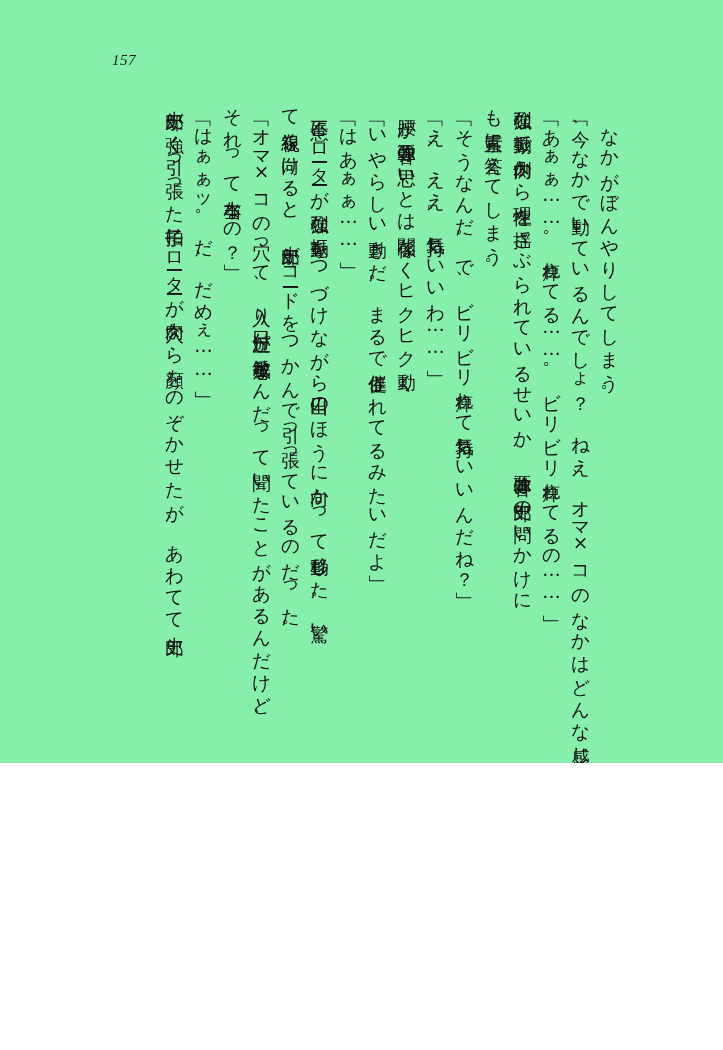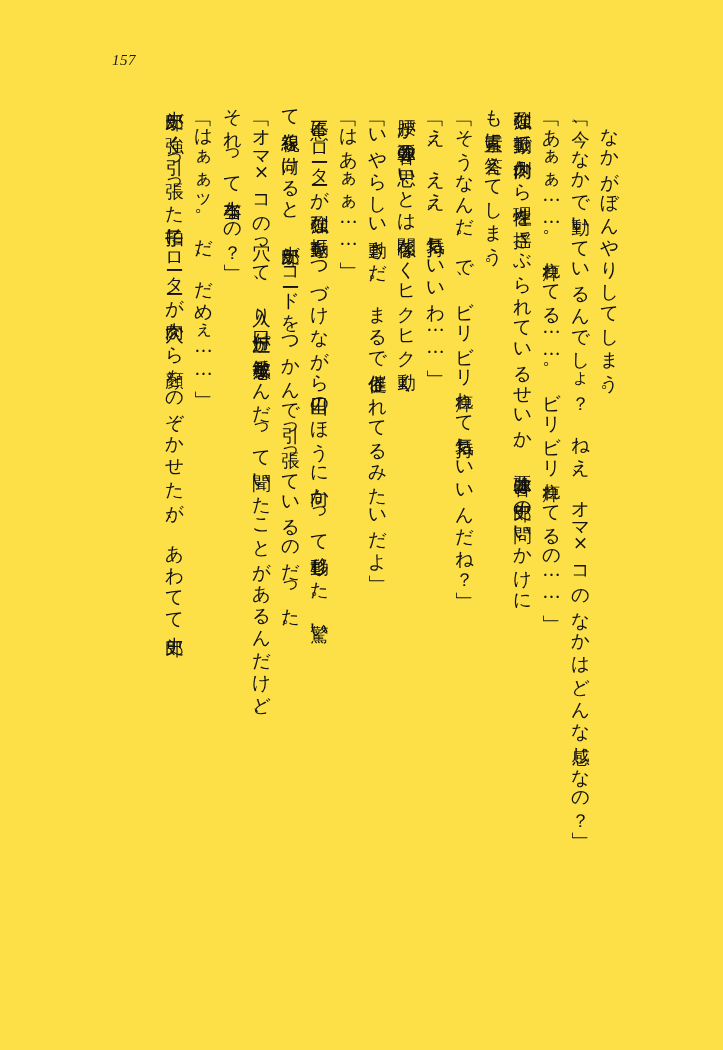--- a/index.html
+++ b/index.html
@@ -6,22 +6,22 @@
     margin: 0;
     padding: 0;
     background: #ffffff;
   }
   body {
     font-family: "Liberation Serif", "DejaVu Serif", serif;
   }
   .page {
     position: relative;
     width: 723px;
-    height: 1050px;
-    background: #fde047;
+    height: 763px;
+    background: #86efac;
     overflow: hidden;
   }
   
   .page-number {
     position: absolute;
     top: 52px;
     left: 112px;
     font-size: 15px;
     font-style: italic;
     color: #1a1a1a;

